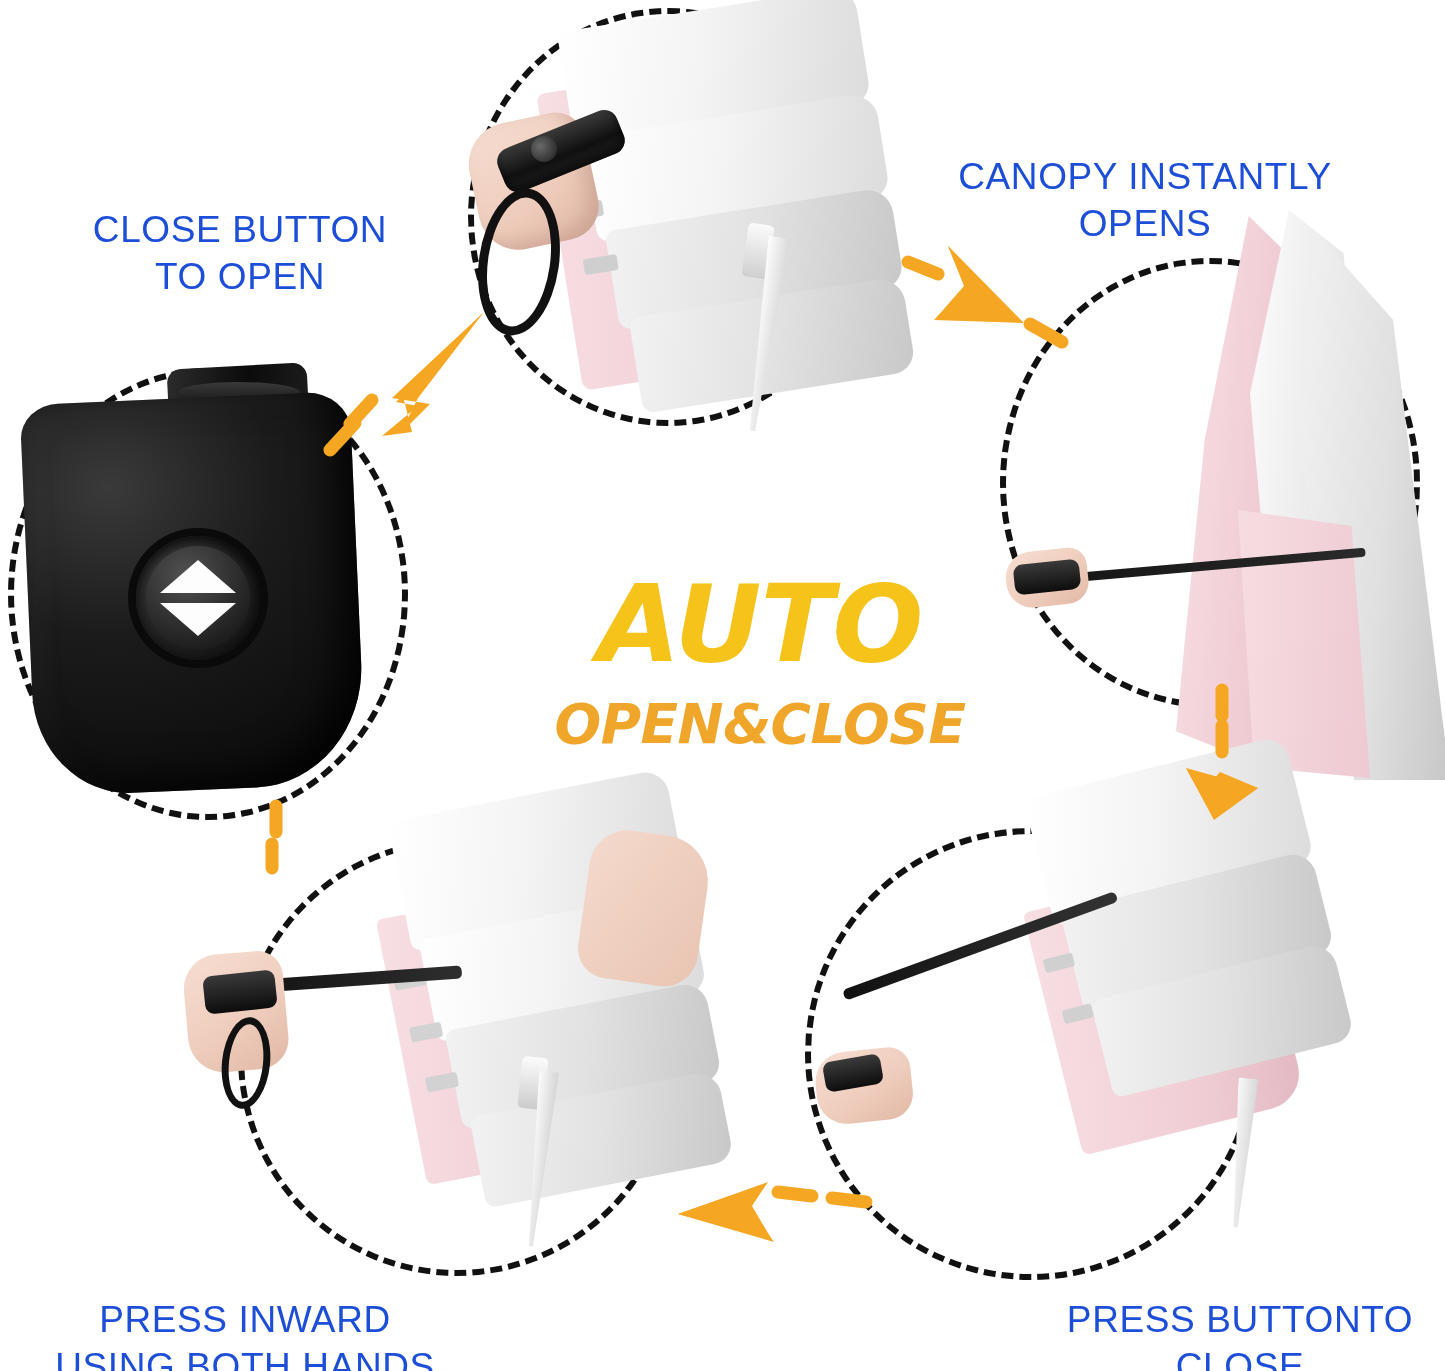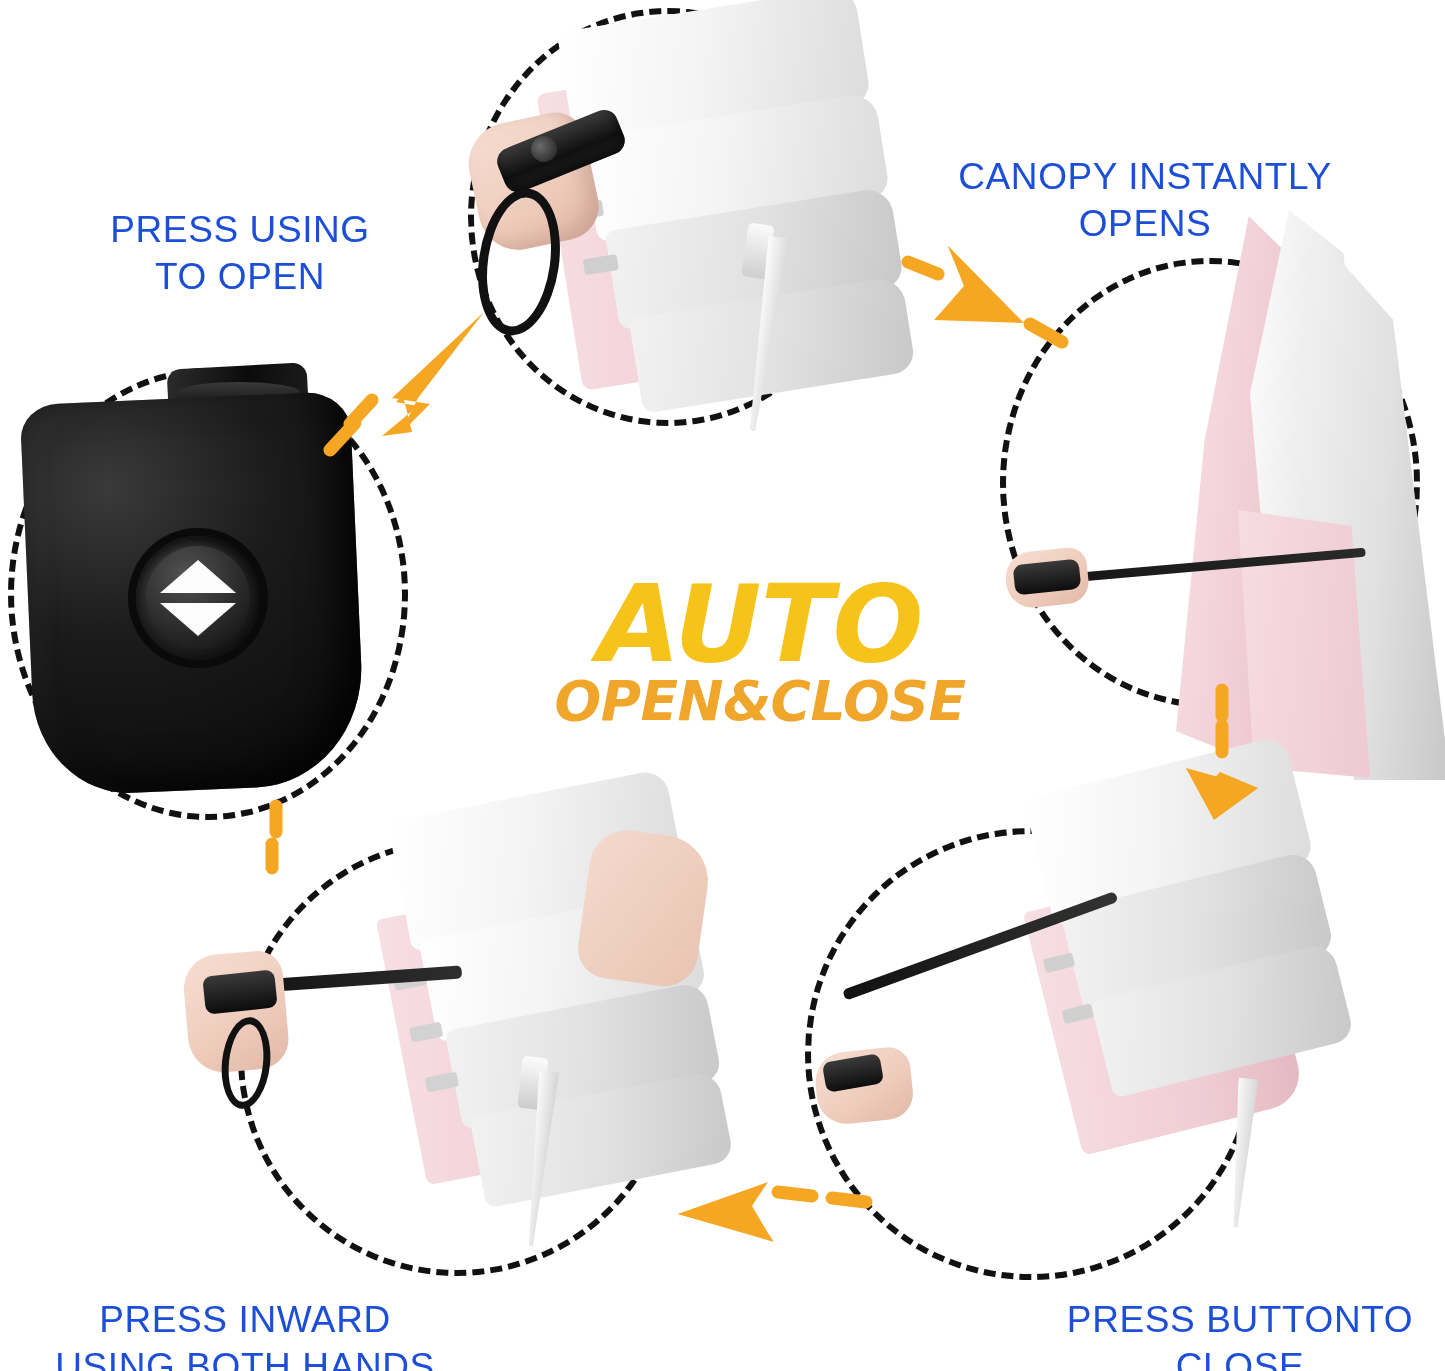--- a/index.html
+++ b/index.html
@@ -23,21 +23,21 @@
 
   
   #wordmark{position:absolute;left:540px;top:575px;width:440px;text-align:center;font-style:italic;}
   #wordmark .auto{
     display:block;font-size:107px;font-weight:700;color:#F6C31B;
     letter-spacing:-1px;line-height:.92;
     font-family:"DejaVu Sans","Liberation Sans",sans-serif;
   }
   #wordmark .oc{
     display:block;font-size:55px;font-weight:700;color:#F0A52B;
-    letter-spacing:-.5px;line-height:1.05;margin-top:0;
+    letter-spacing:-.5px;line-height:1.05;margin-top:23px;
     font-family:"DejaVu Sans","Liberation Sans",sans-serif;
   }
 
   
   .circ{
     position:absolute;border-radius:50%;
     border:6px dashed #111111;
     box-sizing:border-box;
   }
   #circ-handle {left:8px;   top:368px; width:400px;height:452px;}
@@ -336,21 +336,21 @@
       <path d="M276 806 L276 832" stroke="#F5A623" stroke-width="13" stroke-linecap="round" fill="none"></path>
       <path d="M272 844 L272 868" stroke="#F5A623" stroke-width="13" stroke-linecap="round" fill="none"></path>
     </g>
   </svg>
 
   <div id="wordmark">
     <span class="auto">AUTO</span>
     <span class="oc">OPEN&amp;CLOSE</span>
   </div>
 
-  <div class="caption" id="cap-press-open">PRESS USING
+  <div class="caption" id="cap-press-open">CLOSE BUTTON
 TO OPEN</div>
 
   <div class="caption" id="cap-canopy-opens">CANOPY INSTANTLY
 OPENS</div>
 
   <div class="caption" id="cap-press-inward">PRESS INWARD
 USING BOTH HANDS</div>
 
   <div class="caption" id="cap-press-close">PRESS BUTTONTO
 CLOSE</div>

